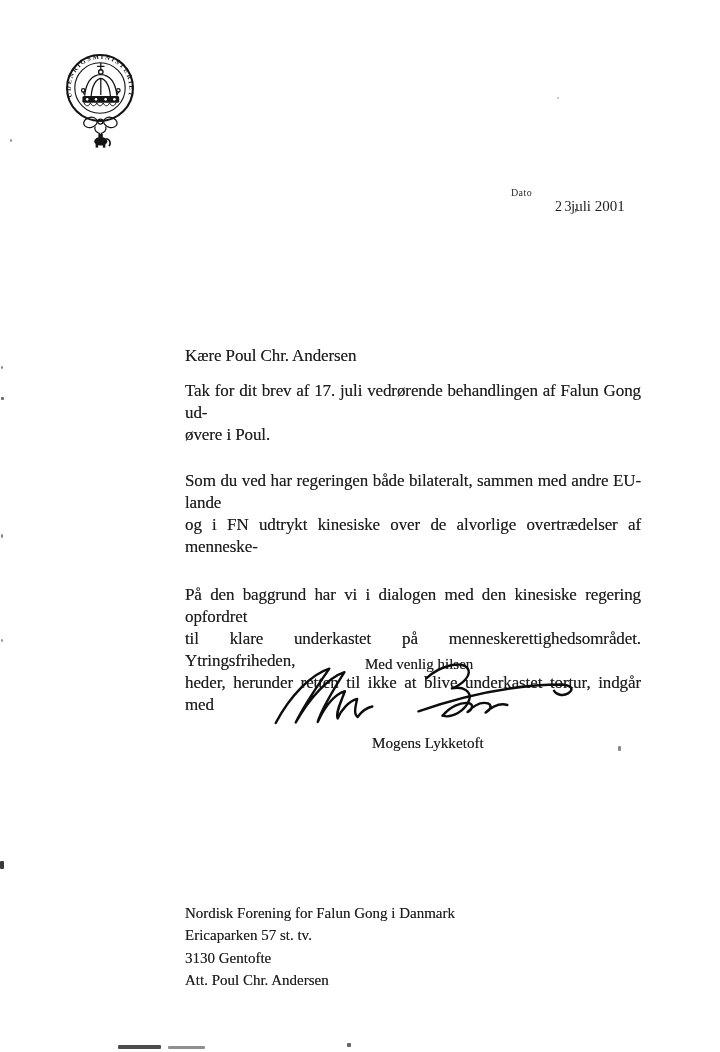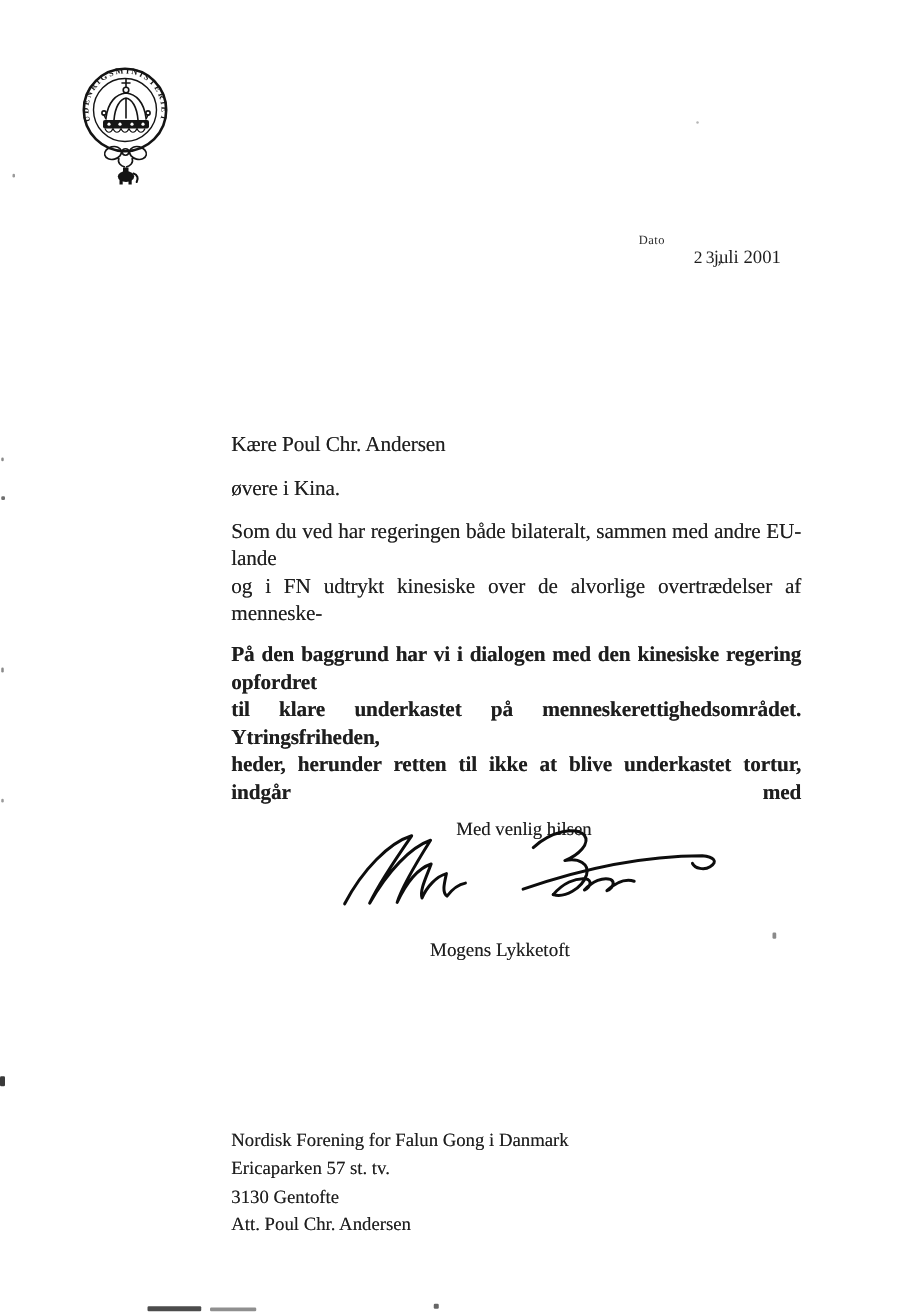--- a/index.html
+++ b/index.html
@@ -15,27 +15,27 @@
   .date-day{left:527px;top:199px;font-size:14px;letter-spacing:2.5px;margin-left:28px;}
   .date-monthyear{left:571px;top:198px;font-size:15px;}
   .body-text{
     left:185px;top:345px;width:456px;
     font-size:17px;line-height:22px;letter-spacing:-0.1px;
     text-shadow:0 0 .4px rgba(0,0,0,.55);
   }
   .salutation{margin:0;}
   .para{margin:0;}
   .para.p1{margin-top:13px;}
-  .para.p2{margin-top:12px;}
-  .para.p3{margin-top:11px;font-weight:bold;}
+  .para.p2{margin-top:24px;}
+  .para.p3{margin-top:26px;}
   .line{white-space:normal;}
   .line.j{text-align:justify;text-align-last:justify;}
   .closing{left:365px;top:640px;font-size:15px;text-shadow:0 0 .4px rgba(0,0,0,.55);margin-top:16px;}
   .signature{left:272px;top:662px;width:316px;height:62px;transform:rotate(-1.5deg);}
-  .signer{left:344px;top:734px;font-size:15.2px;text-shadow:0 0 .4px rgba(0,0,0,.55);margin-top:18px;}
+  .signer{left:372px;top:734px;font-size:15.2px;text-shadow:0 0 .4px rgba(0,0,0,.55);}
   .recipient{left:185px;top:902px;font-size:15px;line-height:22.4px;text-shadow:0 0 .4px rgba(0,0,0,.55);}
   .speck{position:absolute;border-radius:1px;}
 </style>
 </head>
 <body>
 
 <div class="page">
 
   <svg class="abs seal" viewBox="0 0 100 125" aria-hidden="true">
     <defs>
@@ -82,21 +82,22 @@
   </svg>
 
   <div class="abs date-label">Dato</div>
   <div class="abs date-day">23,</div>
   <div class="abs date-monthyear">juli 2001</div>
 
   <div class="abs body-text">
     <div class="salutation">Kære Poul Chr. Andersen</div>
 
     <div class="para p1">
-      <div class="line">øvere i Kina.</div>
+      <div class="line j">Tak for dit brev af 17. juli vedrørende behandlingen af Falun Gong ud-</div>
+      <div class="line">øvere i Poul.</div>
     </div>
 
     <div class="para p2">
       <div class="line j">Som du ved har regeringen både bilateralt, sammen med andre EU-lande</div>
       <div class="line j">og i FN udtrykt kinesiske over de alvorlige overtrædelser af menneske-</div>
     </div>
 
     <div class="para p3">
       <div class="line j">På den baggrund har vi i dialogen med den kinesiske regering opfordret</div>
       <div class="line j">til klare underkastet på menneskerettighedsområdet. Ytringsfriheden,</div>

